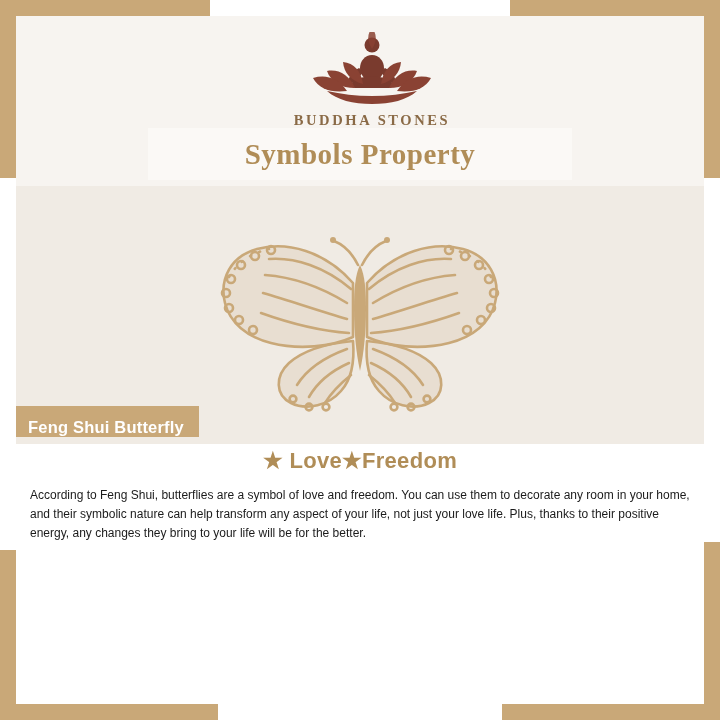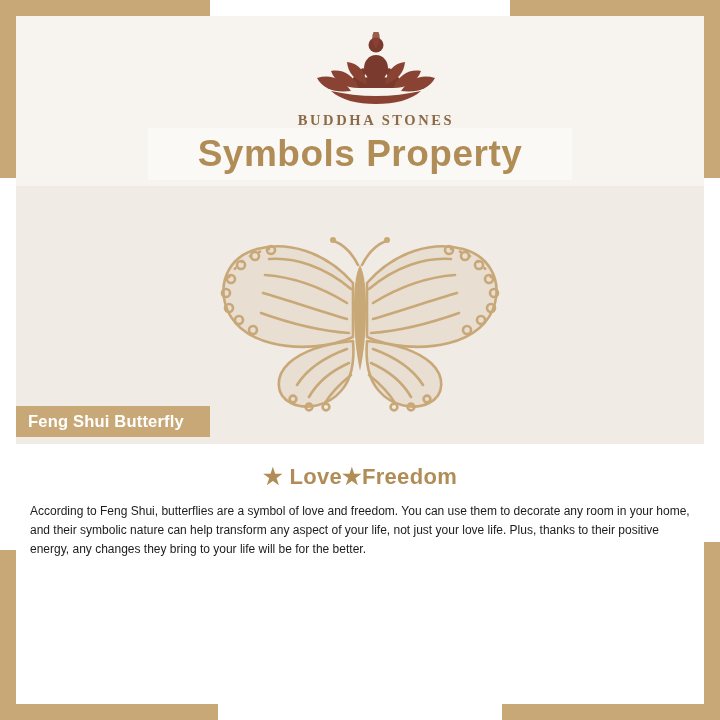--- a/index.html
+++ b/index.html
@@ -67,24 +67,25 @@
     position: absolute;
     left: 0;
     top: 0;
     width: 688px;
     height: 170px;
     background: #f7f4f0;
   }
 
   .logo-wrap {
     position: absolute;
-    left: 16px;
+    left: 0;
     top: 16px;
     width: 688px;
     text-align: center;
+    padding-left: 12px;
   }
   .logo-mark {
     display: block;
     margin: 0 auto;
   }
   .brand-name {
     margin-top: 2px;
     font-size: 14.5px;
     letter-spacing: 2.6px;
     color: #8a6a46;
@@ -98,22 +99,22 @@
     left: 132px;
     top: 112px;
     width: 424px;
     height: 52px;
     background: #fbf9f6;
     display: flex;
     align-items: center;
     justify-content: center;
   }
   .title-text {
-    font-family: Liberation Sans, sans-serif;
-    font-size: 37px;
+    font-family: Liberation Serif, serif;
+    font-size: 29px;
     font-weight: 700;
     color: #b08d57;
     letter-spacing: 0.5px;
   }
 
   
   .hero {
     position: absolute;
     left: 0;
     top: 170px;
@@ -127,24 +128,24 @@
   .butterfly {
     display: block;
   }
 
   
   .tag {
     position: absolute;
     left: -2px;
     top: 390px;
     height: 31px;
-    padding: 0 26px 0 14px;
+    padding: 0 15px 0 14px;
     background: #c9a878;
     display: flex;
-    align-items: center;
+    align-items: flex-end;
   }
   .tag-label {
     color: #ffffff;
     font-size: 16.5px;
     font-weight: 700;
     letter-spacing: 0.2px;
     white-space: nowrap;
   }
   .tag-notch {
     position: absolute;
@@ -157,21 +158,21 @@
   }
 
   
   .text-panel {
     position: absolute;
     left: 0;
     top: 428px;
     width: 688px;
     height: 260px;
     background: #ffffff;
-    padding: 20px 14px 0 14px;
+    padding: 4px 14px 0 14px;
     box-sizing: border-box;
   }
 
   .subtitle {
     text-align: center;
     font-size: 22px;
     font-weight: 700;
     color: #b08d57;
     letter-spacing: 0.3px;
     margin-bottom: 12px;

